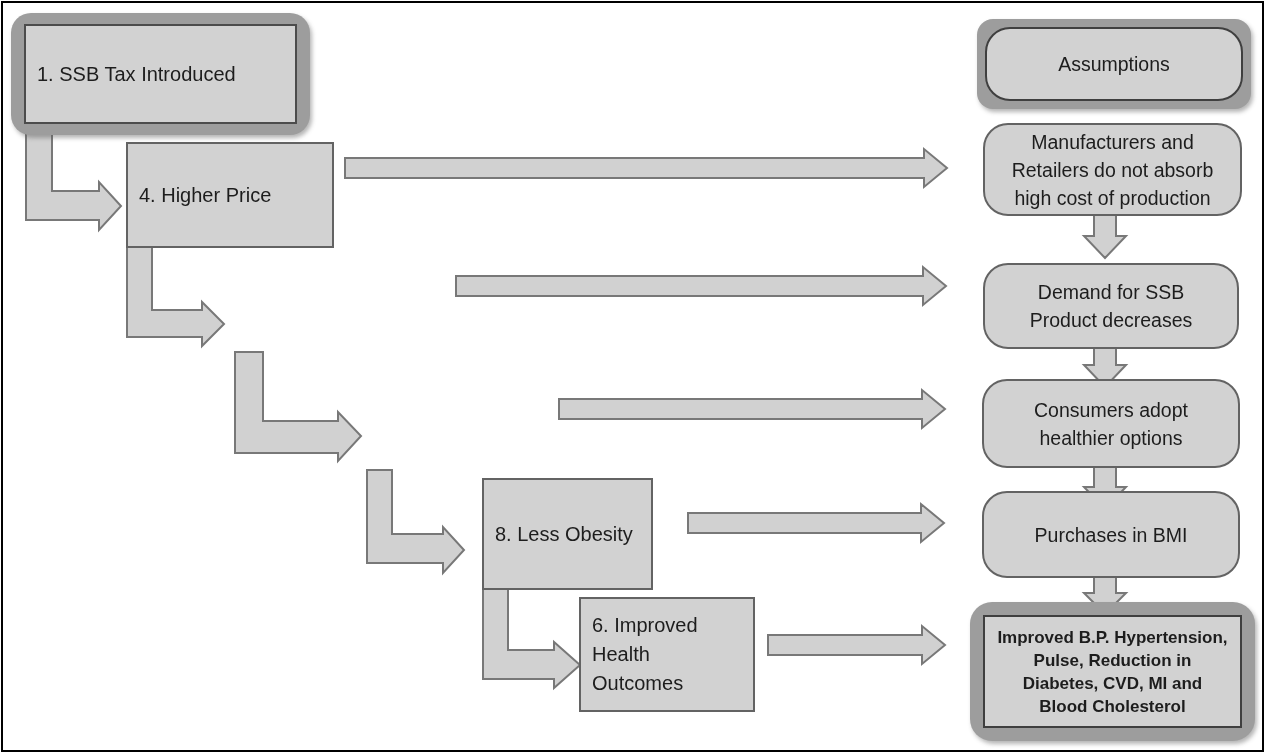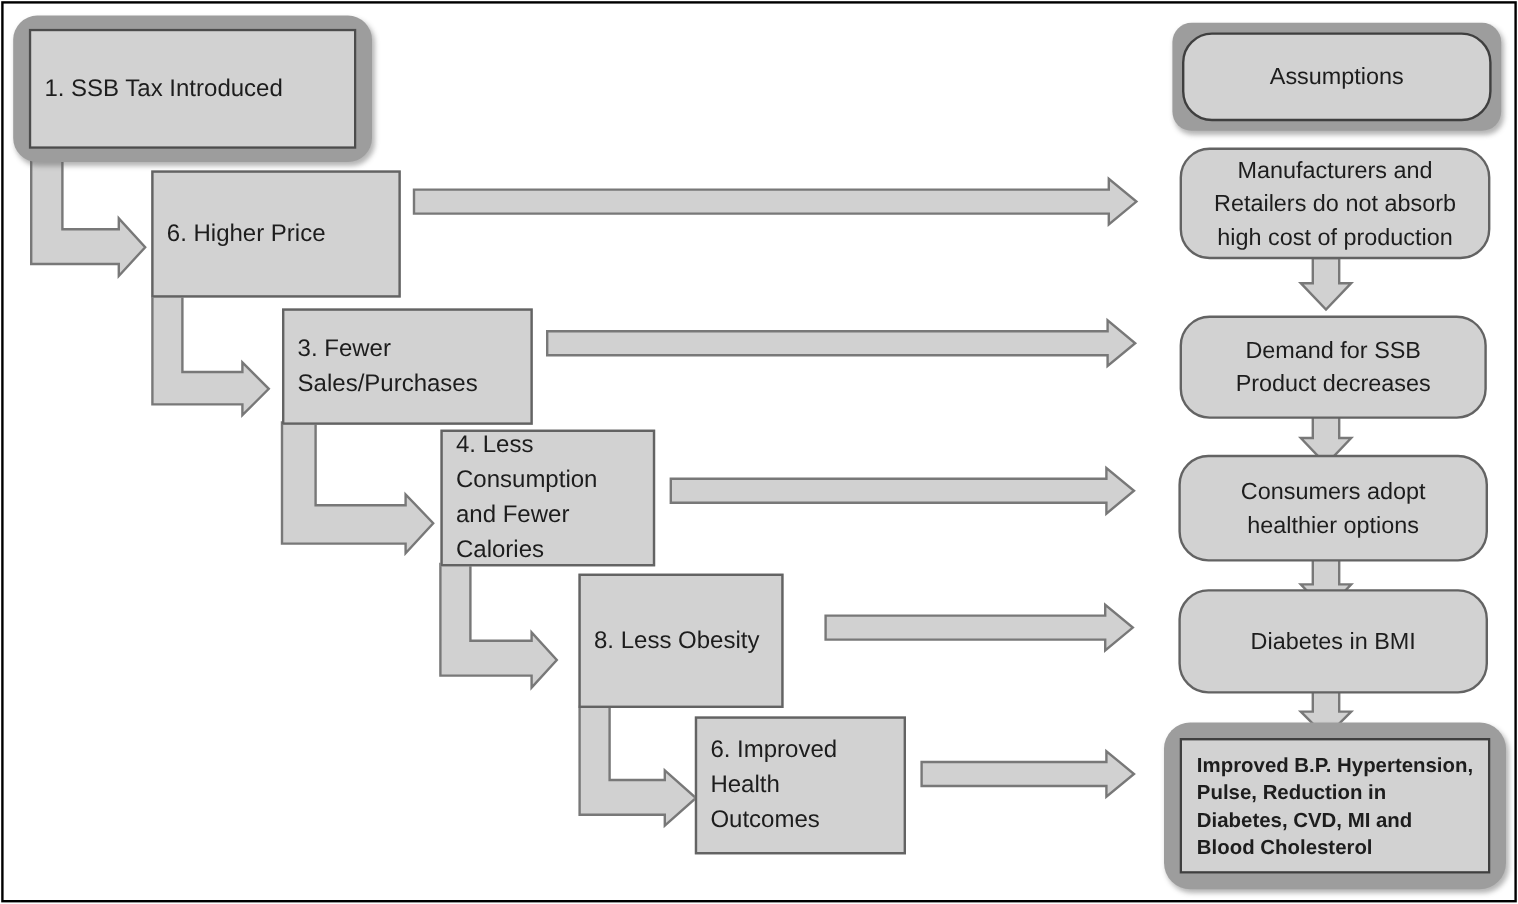--- a/index.html
+++ b/index.html
@@ -50,21 +50,21 @@
   #box6{left:579px;top:597px;width:176px;height:115px;}
   
   #haloA{left:977px;top:19px;width:274px;height:90px;border-radius:16px;padding:8px 8px;}
   #haloA .box{border-color:#3f3f3f;}
   #mfgBox{left:983px;top:123px;width:259px;height:93px;}
   #demandBox{left:983px;top:263px;width:256px;height:86px;}
   #consumersBox{left:982px;top:379px;width:258px;height:89px;justify-content:center;}
   #bmiBox{left:982px;top:491px;width:258px;height:87px;}
   #haloF{left:970px;top:602px;width:285px;height:139px;border-radius:22px;padding:13px 13px;}
   #haloF .box{
-    border-color:#3f3f3f;justify-content:center;
+    border-color:#3f3f3f;justify-content:center;text-align:center;
     font-size:17px;line-height:23px;font-weight:bold;padding:0 2px;
   }
   polygon{fill:var(--arrow-fill);stroke:var(--arrow-border);stroke-width:2;}
 </style>
 </head>
 <body>
 
 <div id="canvas">
   <div id="frame"></div>
 
@@ -87,31 +87,21 @@
     <polygon points="1094,466 1116,466 1116,487 1126,487 1105,509 1084,487 1094,487"></polygon>
     <polygon points="1094,576 1116,576 1116,593 1126,593 1105,614 1084,593 1094,593"></polygon>
   </svg>
 
   <div class="halo" id="halo1">
     <div class="box flow-text">
       <span>1. SSB Tax Introduced</span>
     </div>
   </div>
   <div class="box flow-text" id="box2">
-    <span>6. Higher Price</span>
-  </div>
-  <div class="box flow-text" id="box3">
-    <span>3. Fewer
-Sales/Purchases</span>
-  </div>
-  <div class="box flow-text" id="box4">
-    <span>4. Less
-Consumption
-and Fewer
-Calories</span>
+    <span>4. Higher Price</span>
   </div>
   <div class="box flow-text" id="box5">
     <span>8. Less Obesity</span>
   </div>
   <div class="box flow-text" id="box6">
     <span>6. Improved
 Health
 Outcomes</span>
   </div>
 
@@ -127,21 +117,21 @@
   <div class="box assume-text" id="mfgBox">
     <span>Manufacturers and
 Retailers do not absorb
 high cost of production</span>
   </div>
   <div class="box assume-text" id="consumersBox">
     <span>Consumers adopt
 healthier options</span>
   </div>
   <div class="box assume-text" id="bmiBox">
-    <span>Diabetes in BMI</span>
+    <span>Purchases in BMI</span>
   </div>
   <div class="halo" id="haloF">
     <div class="box">
       <span>Improved B.P. Hypertension,
 Pulse, Reduction in
 Diabetes, CVD, MI and
 Blood Cholesterol</span>
     </div>
   </div>
 </div>

